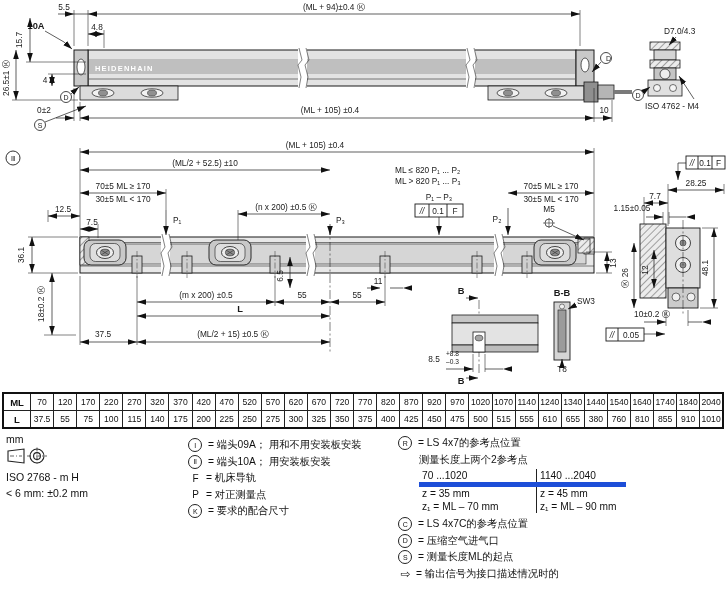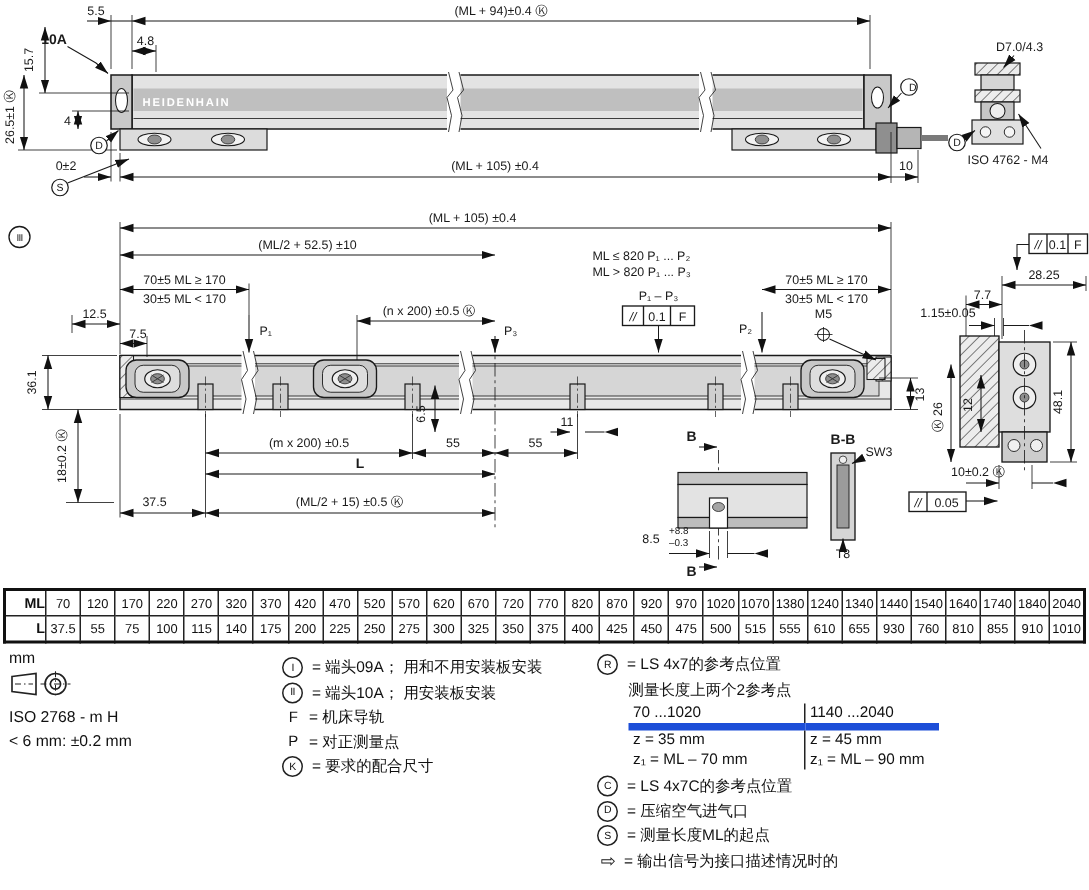--- a/index.html
+++ b/index.html
@@ -12,21 +12,21 @@
   .tb{font-size:9.3px;font-weight:bold;}
   .it{font-style:italic;}
   .logo{font-size:7.5px;font-weight:bold;fill:#ffffff;letter-spacing:1.2px;}
   .dm{stroke:#1a1a1a;stroke-width:0.7;fill:none;}
   .ex{stroke:#1a1a1a;stroke-width:0.55;fill:none;}
   .ln{stroke:#1a1a1a;stroke-width:0.9;fill:none;}
   .cl{stroke:#1a1a1a;stroke-width:0.55;fill:none;stroke-dasharray:9 2.5 2 2.5;}
   .mltable{position:absolute;left:2px;top:392px;width:722px;border-collapse:collapse;
            table-layout:fixed;border:2px solid #111;font-size:8.6px;}
   .mltable th,.mltable td{border:1px solid #222;text-align:center;padding:0;height:16px;}
-  .mltable th{font-weight:bold;width:26px;font-size:9.5px;text-align:right;}
+  .mltable th{font-weight:bold;width:26px;font-size:9.5px;}
   .notes-left{position:absolute;left:6px;top:431px;width:170px;font-size:10.5px;line-height:16px;}
   .leg-center{position:absolute;left:188px;top:438px;width:210px;font-size:10.3px;}
   .leg-right{position:absolute;left:398px;top:436px;width:326px;font-size:10.3px;}
   .lrow{display:flex;align-items:center;margin-bottom:2.6px;}
   .sym{flex:0 0 15px;display:flex;align-items:center;justify-content:center;
        font-size:10px;margin-right:3px;}
   .circ{width:12px;height:12px;flex:0 0 12px;border:1px solid #222;border-radius:50%;
         display:inline-flex;align-items:center;justify-content:center;
         font-size:7px;letter-spacing:-0.5px;margin-right:6px;}
   .txt{white-space:nowrap;}
@@ -431,21 +431,21 @@
           <td>620</td>
           <td>670</td>
           <td>720</td>
           <td>770</td>
           <td>820</td>
           <td>870</td>
           <td>920</td>
           <td>970</td>
           <td>1020</td>
           <td>1070</td>
-          <td>1380</td>
+          <td>1140</td>
           <td>1240</td>
           <td>1340</td>
           <td>1440</td>
           <td>1540</td>
           <td>1640</td>
           <td>1740</td>
           <td>1840</td>
           <td>2040</td>
         </tr>
     <tr id="row-l">
@@ -467,21 +467,21 @@
           <td>375</td>
           <td>400</td>
           <td>425</td>
           <td>450</td>
           <td>475</td>
           <td>500</td>
           <td>515</td>
           <td>555</td>
           <td>610</td>
           <td>655</td>
-          <td>930</td>
+          <td>380</td>
           <td>760</td>
           <td>810</td>
           <td>855</td>
           <td>910</td>
           <td>1010</td>
         </tr>
   </tbody>
 </table>
 
 

